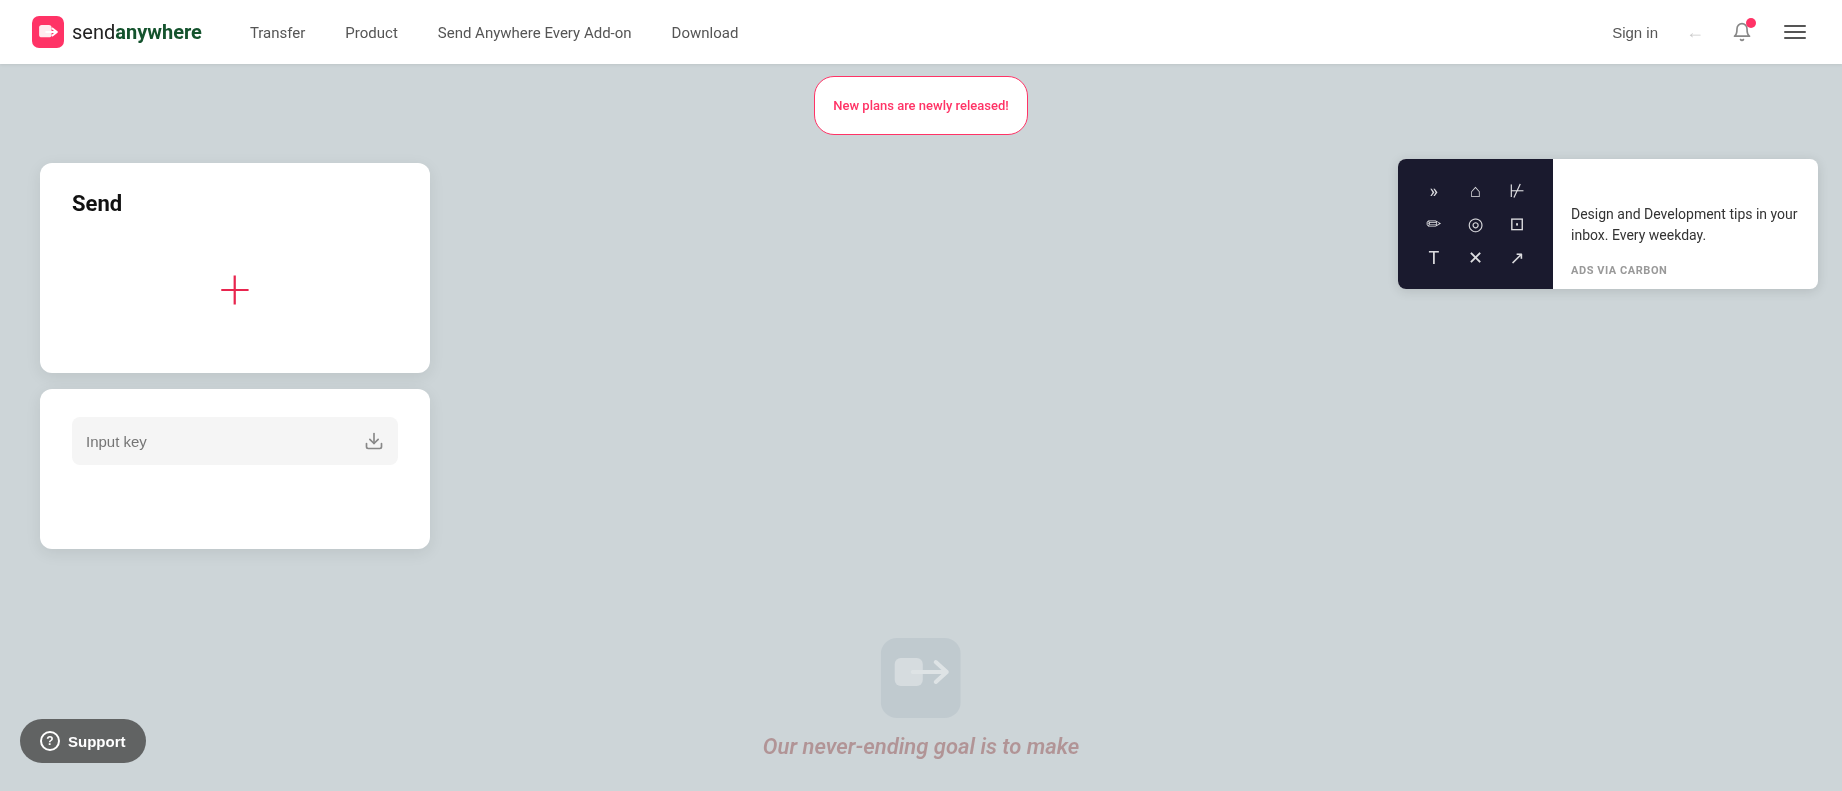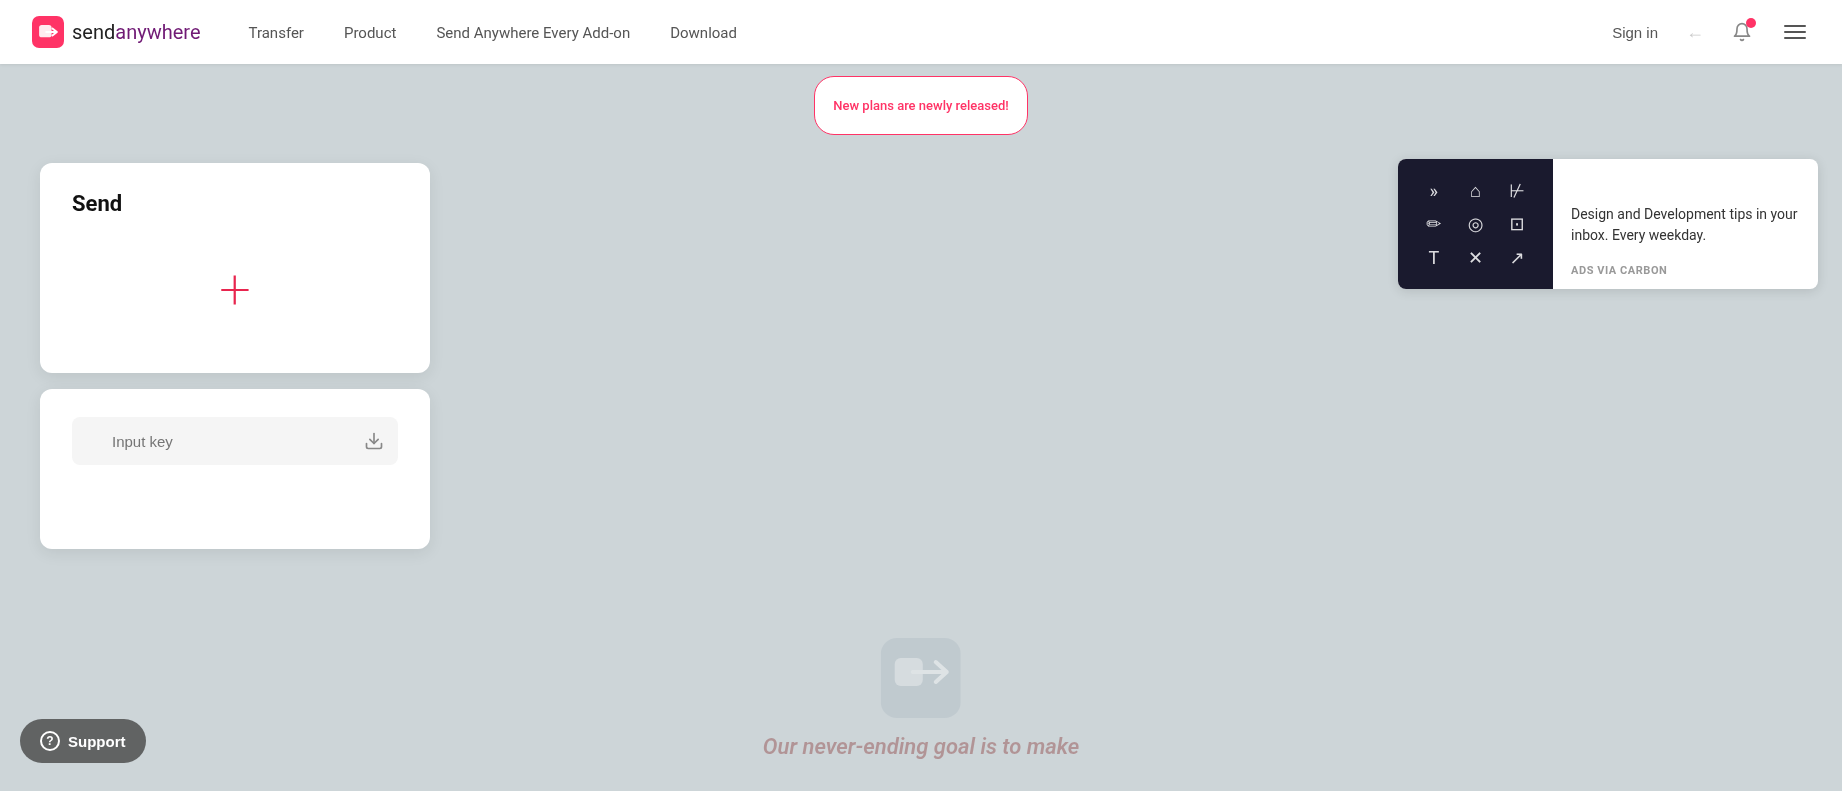--- a/index.html
+++ b/index.html
@@ -34,21 +34,21 @@
       text-decoration: none;
       color: #222;
       font-size: 20px;
       font-weight: 600;
     }
     .logo-icon {
       width: 32px;
       height: 32px;
     }
     .logo-text span.send { font-weight: 400; color: #222; }
-    .logo-text span.anywhere { font-weight: 400; color: #701a75; }
+    .logo-text span.anywhere { font-weight: 700; color: #14532d; }
     .nav-links {
       display: flex;
       align-items: center;
       gap: 40px;
       list-style: none;
     }
     .nav-links li a {
       text-decoration: none;
       color: #555;
       font-size: 15px;
@@ -192,21 +192,20 @@
       padding: 0 14px;
       height: 48px;
     }
     .input-key-field {
       flex: 1;
       border: none;
       background: transparent;
       font-size: 15px;
       color: #999;
       outline: none;
-      margin-left: 26px;
     }
     .download-icon-btn {
       background: none;
       border: none;
       cursor: pointer;
       color: #888;
       font-size: 18px;
       display: flex;
       align-items: center;
     }

